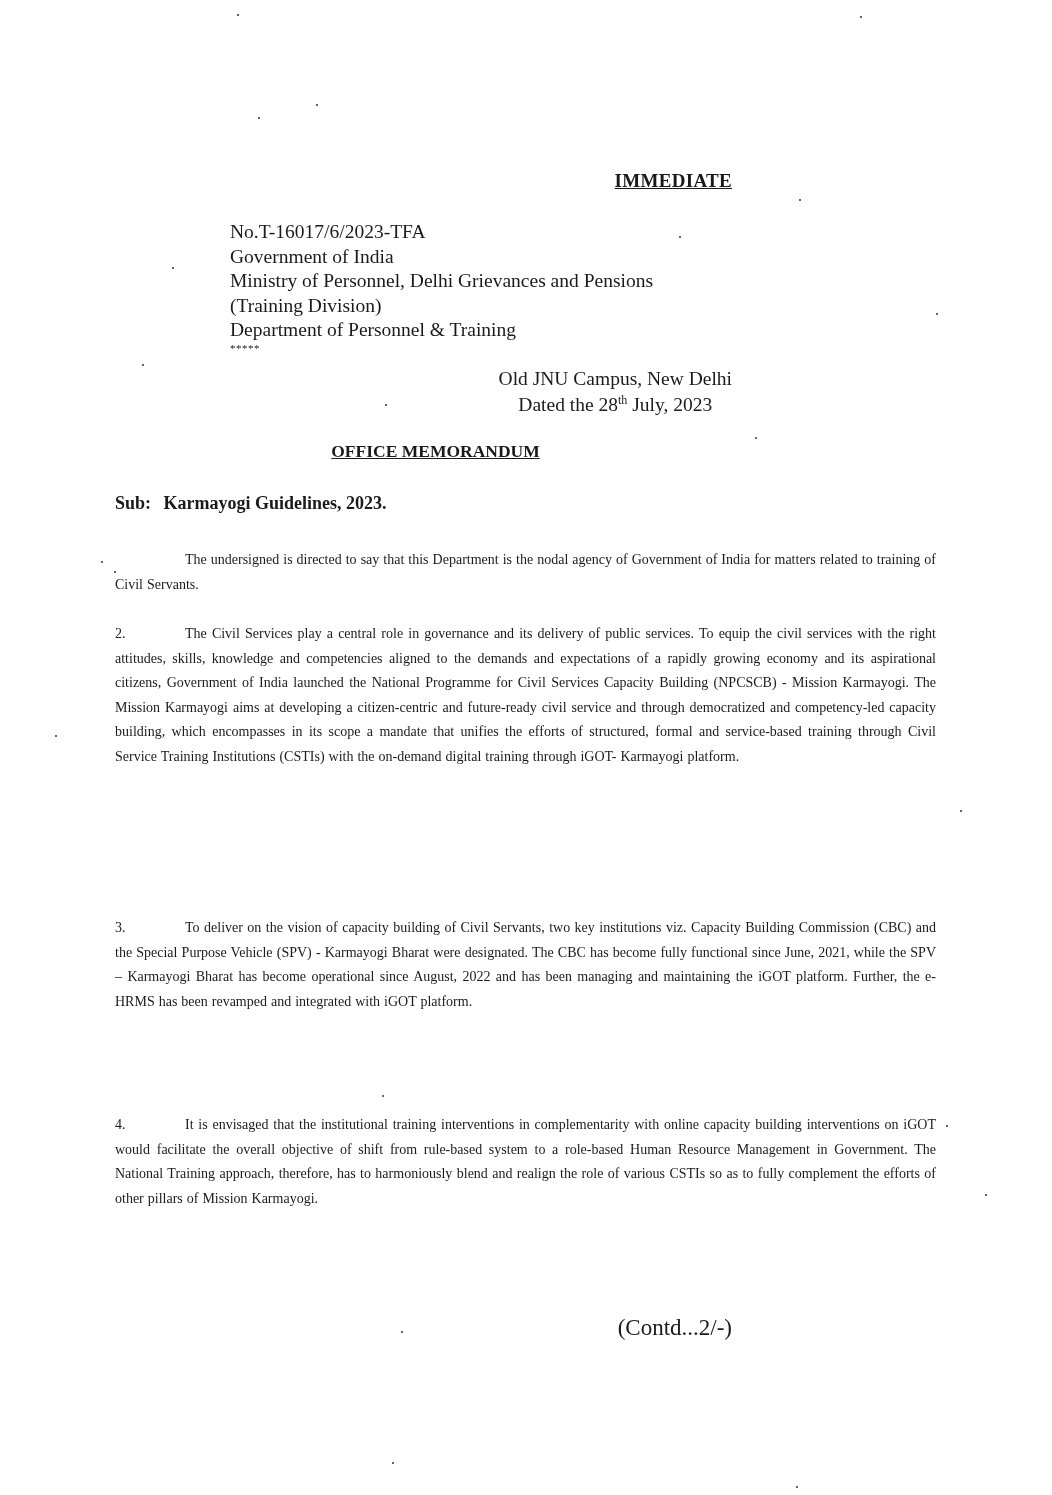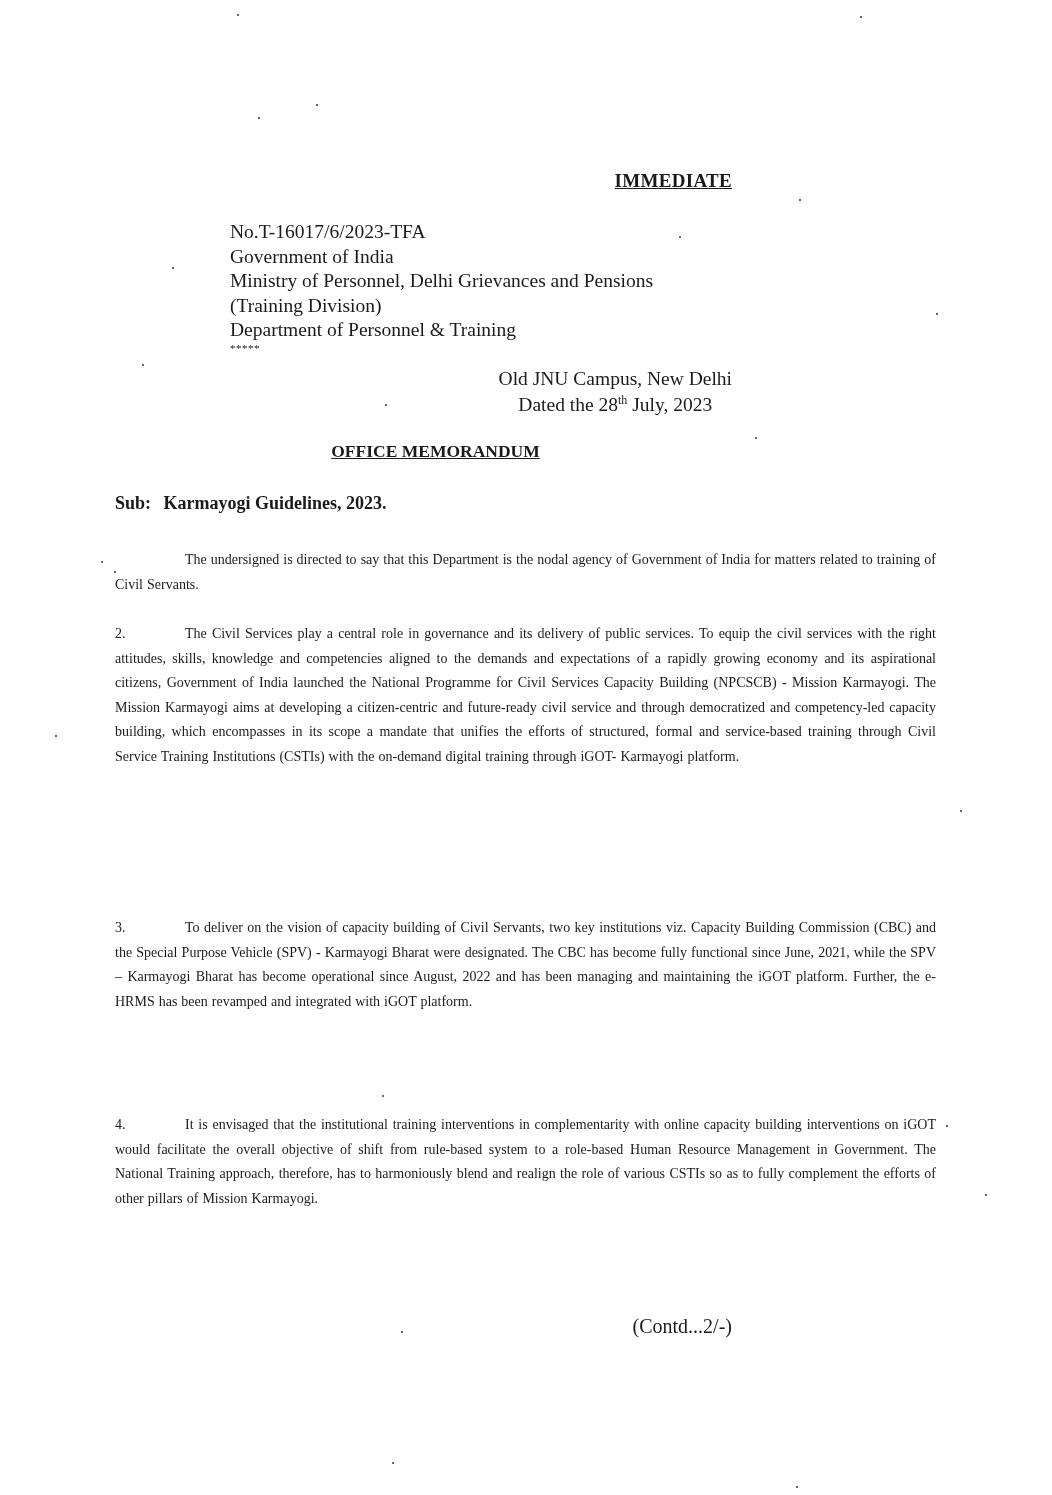--- a/index.html
+++ b/index.html
@@ -102,21 +102,21 @@
       width: 70px;
     }
     #para-1 { top: 548px; }
     #para-2 { top: 622px; }
     #para-3 { top: 916px; }
     #para-4 { top: 1113px; }
     .contd {
       position: absolute;
       right: 116px;
       top: 1315px;
-      font-size: 20px;
+      font-size: 23px;
       text-align: right;
     }
   </style>
 </head>
 <body>
 
 <div class="page">
 
   <span class="speck" style="left:237px;top:14px;"></span>
   <span class="speck" style="left:860px;top:16px;"></span>

